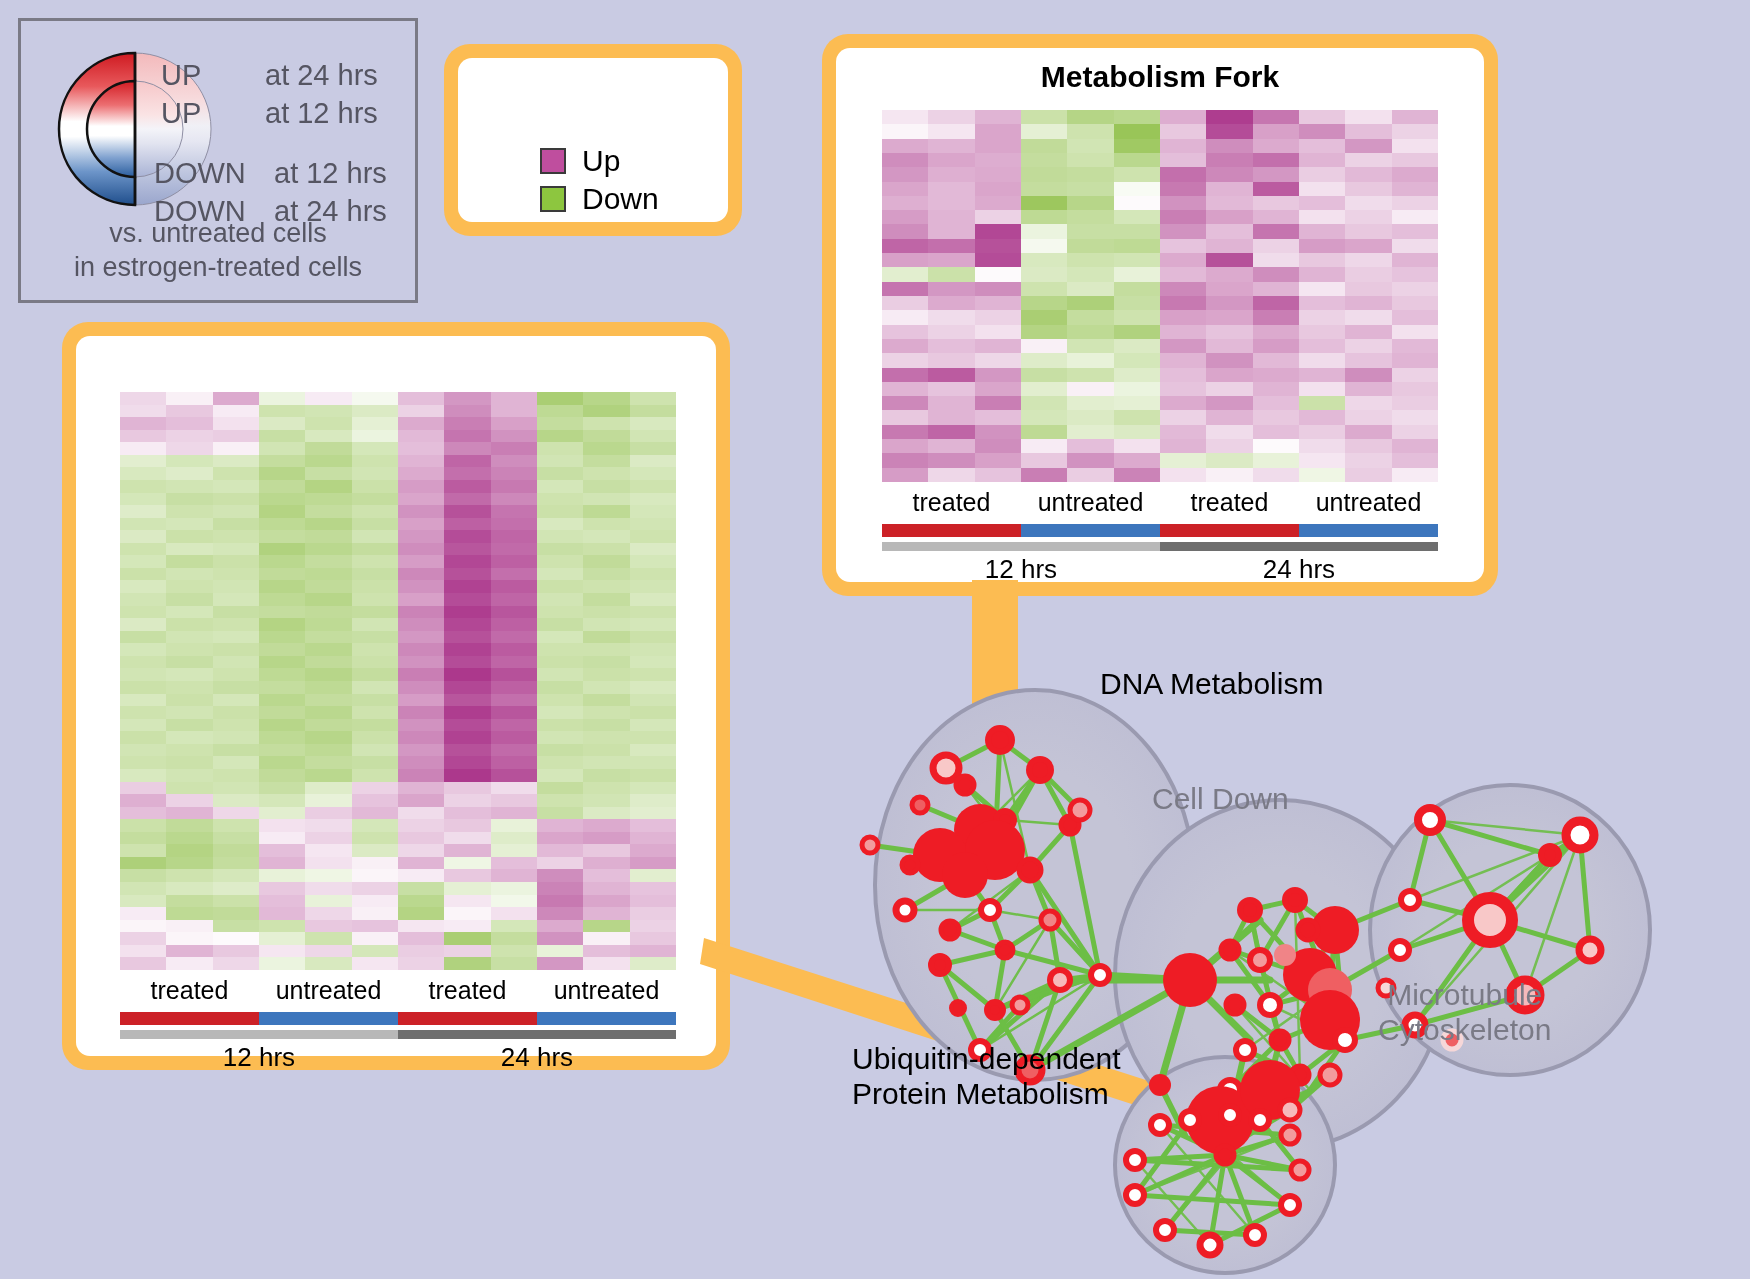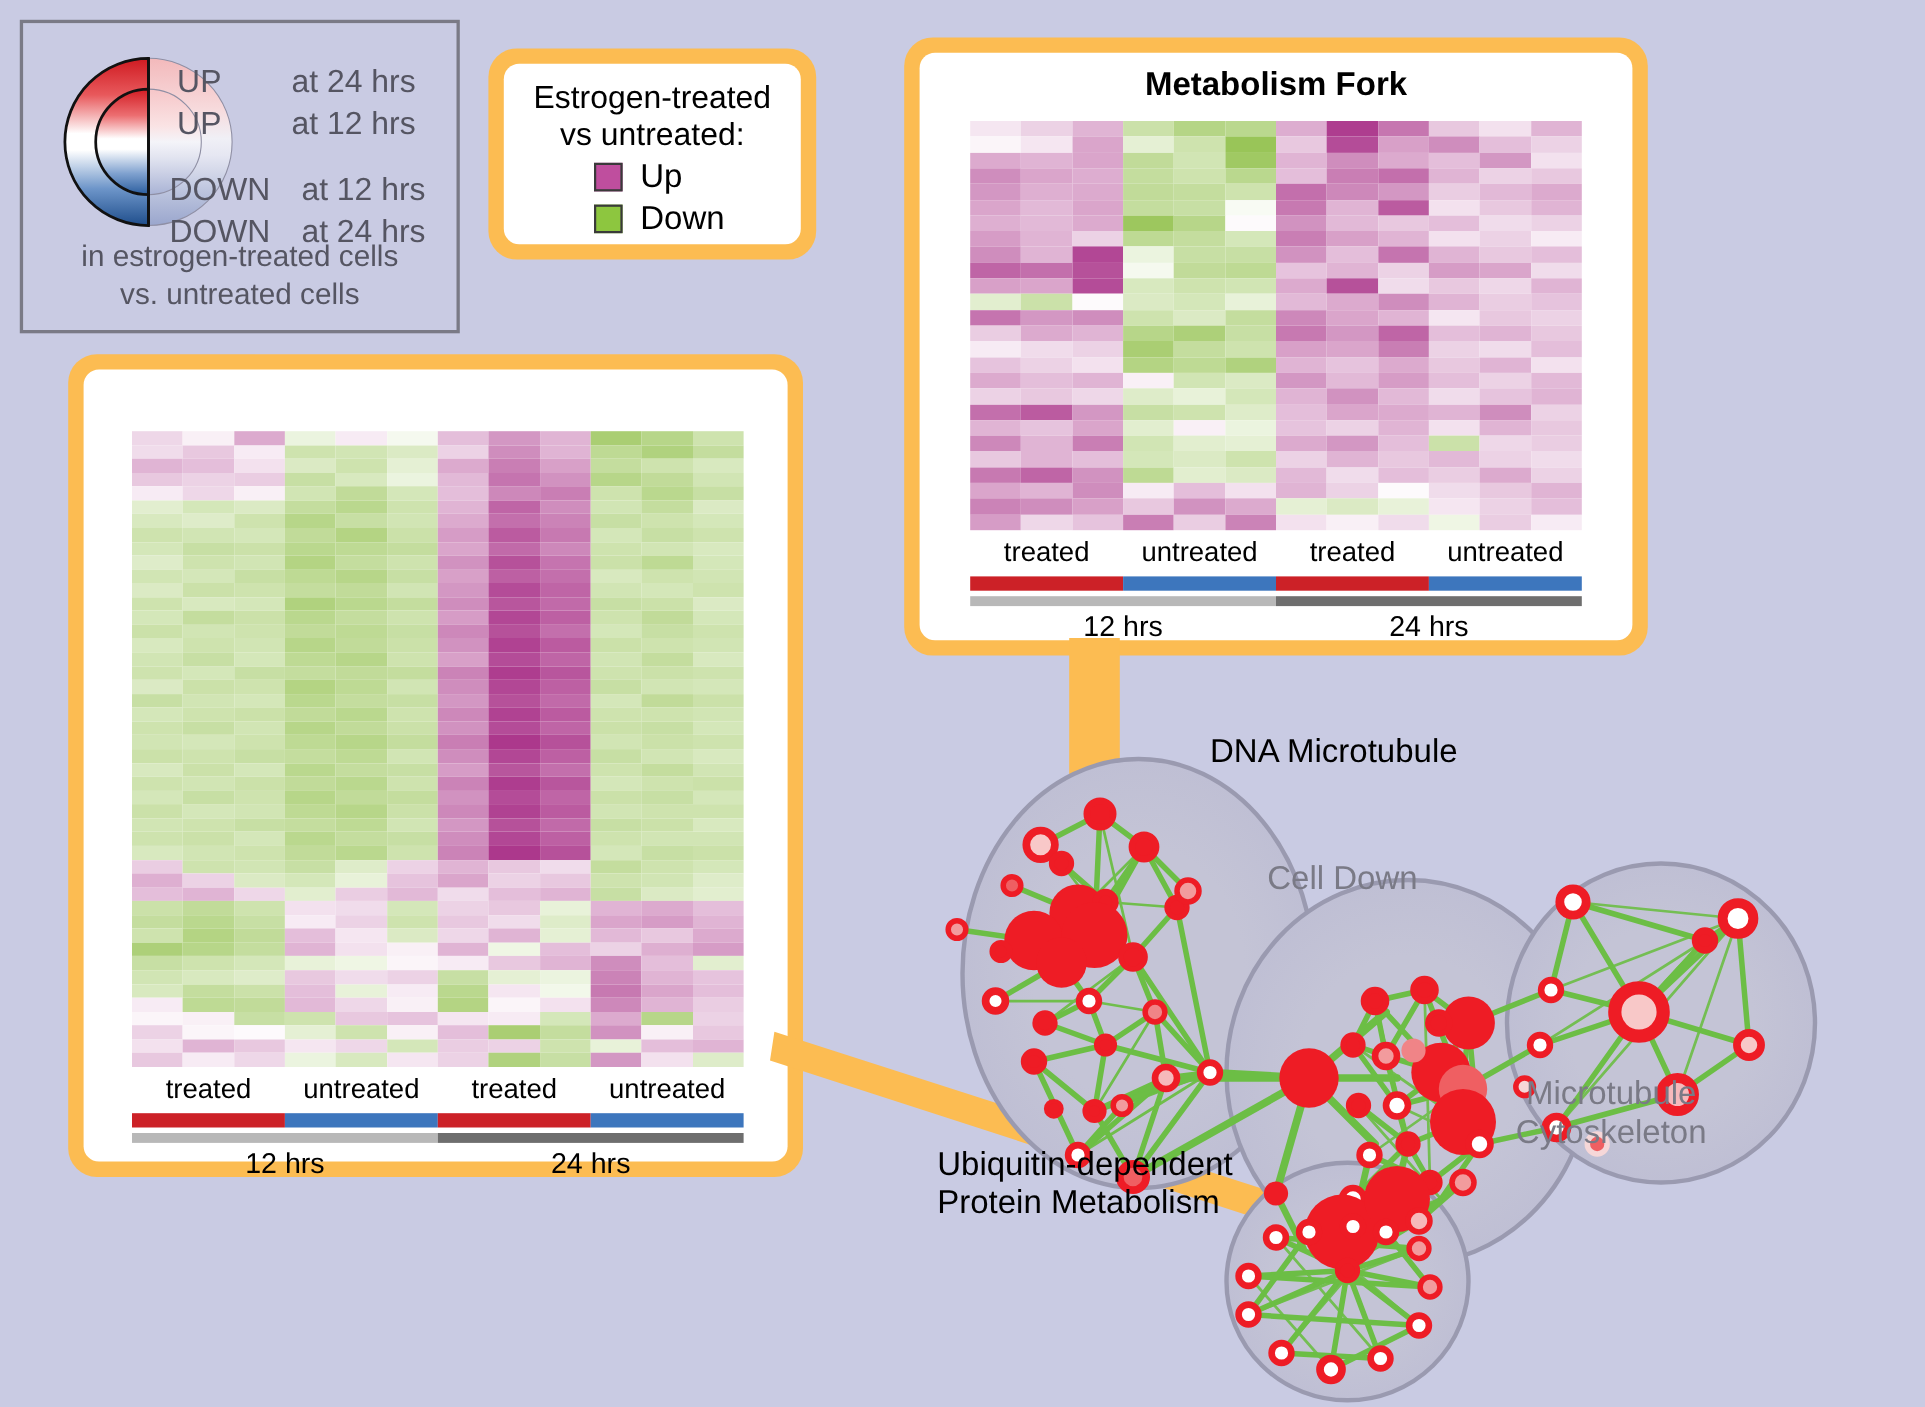--- a/index.html
+++ b/index.html
@@ -125,31 +125,27 @@
   <div class="key-word abs" style="left:140px;top:76px;">UP</div>
   <div class="key-row abs" style="left:244px;top:76px;">at 12 hrs</div>
 
   <div class="key-word abs" style="left:133px;top:136px;">DOWN</div>
   <div class="key-row abs" style="left:253px;top:136px;">at 12 hrs</div>
 
   <div class="key-word abs" style="left:133px;top:174px;">DOWN</div>
   <div class="key-row abs" style="left:253px;top:174px;">at 24 hrs</div>
 
   <div id="key-caption">
+    <div>vs. untreated cells</div>
     <div>in estrogen-treated cells</div>
-    <div>vs. untreated cells</div>
   </div>
 </div>
 
 <div class="abs panel" id="legend-panel">
   <div class="panel-inner">
-    <div id="legend-title">
-      <div>Estrogen-treated</div>
-      <div>vs untreated:</div>
-    </div>
     <div class="legend-item" style="top:86px;">
       <span class="legend-swatch" id="sw-up" style="background: rgb(191, 78, 158);"></span>
       <span class="legend-label">Up</span>
     </div>
     <div class="legend-item" style="top:124px;">
       <span class="legend-swatch" id="sw-down" style="background: rgb(141, 198, 63);"></span>
       <span class="legend-label">Down</span>
     </div>
   </div>
 </div>
@@ -1366,18 +1362,18 @@
     <circle cx="500" cy="585" r="9" fill="#ffffff" stroke="#ee1c25" stroke-width="6"></circle>
     <circle cx="465" cy="615" r="9" fill="#ffffff" stroke="#ee1c25" stroke-width="6"></circle>
     <circle cx="420" cy="625" r="10" fill="#ffffff" stroke="#ee1c25" stroke-width="7"></circle>
     <circle cx="375" cy="610" r="9" fill="#ffffff" stroke="#ee1c25" stroke-width="6"></circle>
     <circle cx="345" cy="575" r="9" fill="#ffffff" stroke="#ee1c25" stroke-width="6"></circle>
     <circle cx="345" cy="540" r="9" fill="#ffffff" stroke="#ee1c25" stroke-width="6"></circle>
     <circle cx="435" cy="535" r="9" fill="#ee1c25" stroke="#ee1c25" stroke-width="5"></circle>
   </g>
 </svg>
 
-<div class="abs net-label" style="left:1100px;top:667px;color:#000;">DNA Microtubule</div>
+<div class="abs net-label" style="left:1100px;top:667px;color:#000;">DNA Metabolism</div>
 <div class="abs net-label" style="left:1152px;top:782px;color:#7a7a86;">Cell Down</div>
 <div class="abs net-label" style="left:1378px;top:978px;color:#7a7a86;text-align:center;">Microtubule
 Cytoskeleton</div>
 <div class="abs net-label" style="left:852px;top:1042px;color:#000;">Ubiquitin-dependent
 Protein Metabolism</div>
 
 </body></html>

